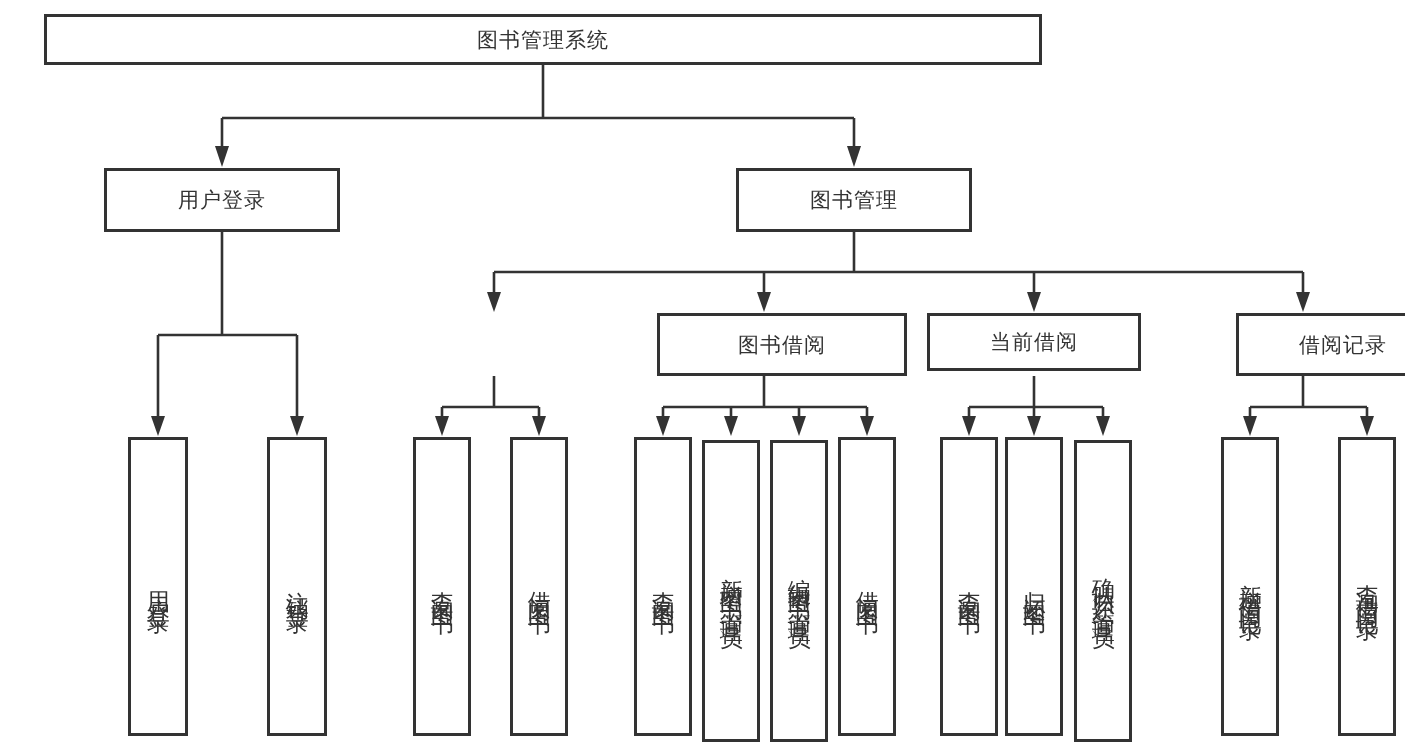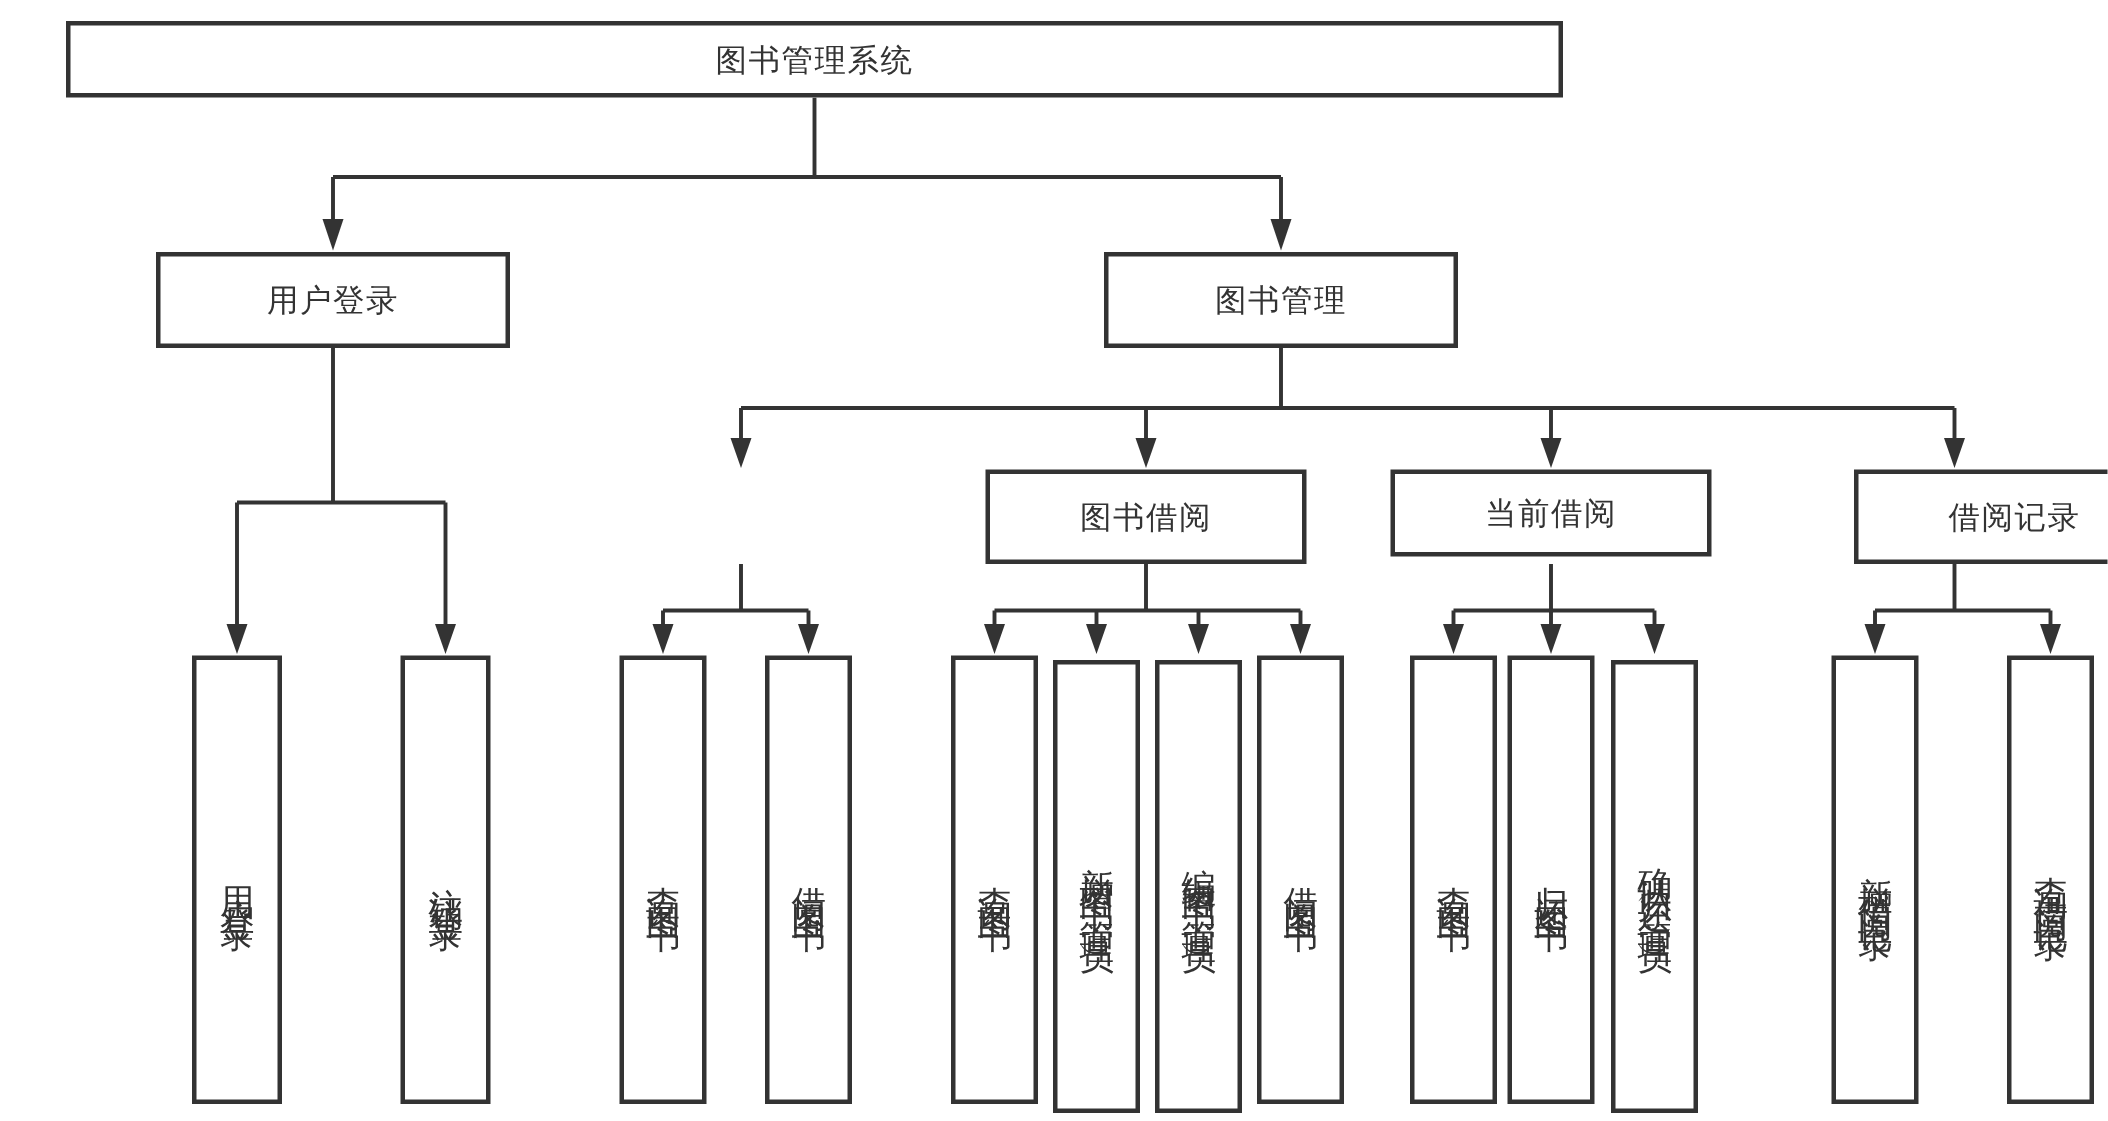--- a/index.html
+++ b/index.html
@@ -113,21 +113,21 @@
     <span>图书管理系统</span>
   </div>
 
   <div class="node h" style="left:80px; top:168px; width:236px; height:64px;">
     <span>用户登录</span>
   </div>
   <div class="node h" style="left:712px; top:168px; width:236px; height:64px;text-align:right;">
     <span>图书管理</span>
   </div>
 
-  <div class="node h" style="left:633px; top:313px; width:214px; height:63px;">
+  <div class="node h" style="left:633px; top:313px; width:250px; height:63px;">
     <span>图书借阅</span>
   </div>
   <div class="node h" style="left:903px; top:313px; width:214px; height:58px;">
     <span>当前借阅</span>
   </div>
   <div class="node h" style="left:1212px; top:313px; width:214px; height:63px;">
     <span>借阅记录</span>
   </div>
 
   <div class="node v" style="left:104px; top:437px; width:60px; height:299px;">

